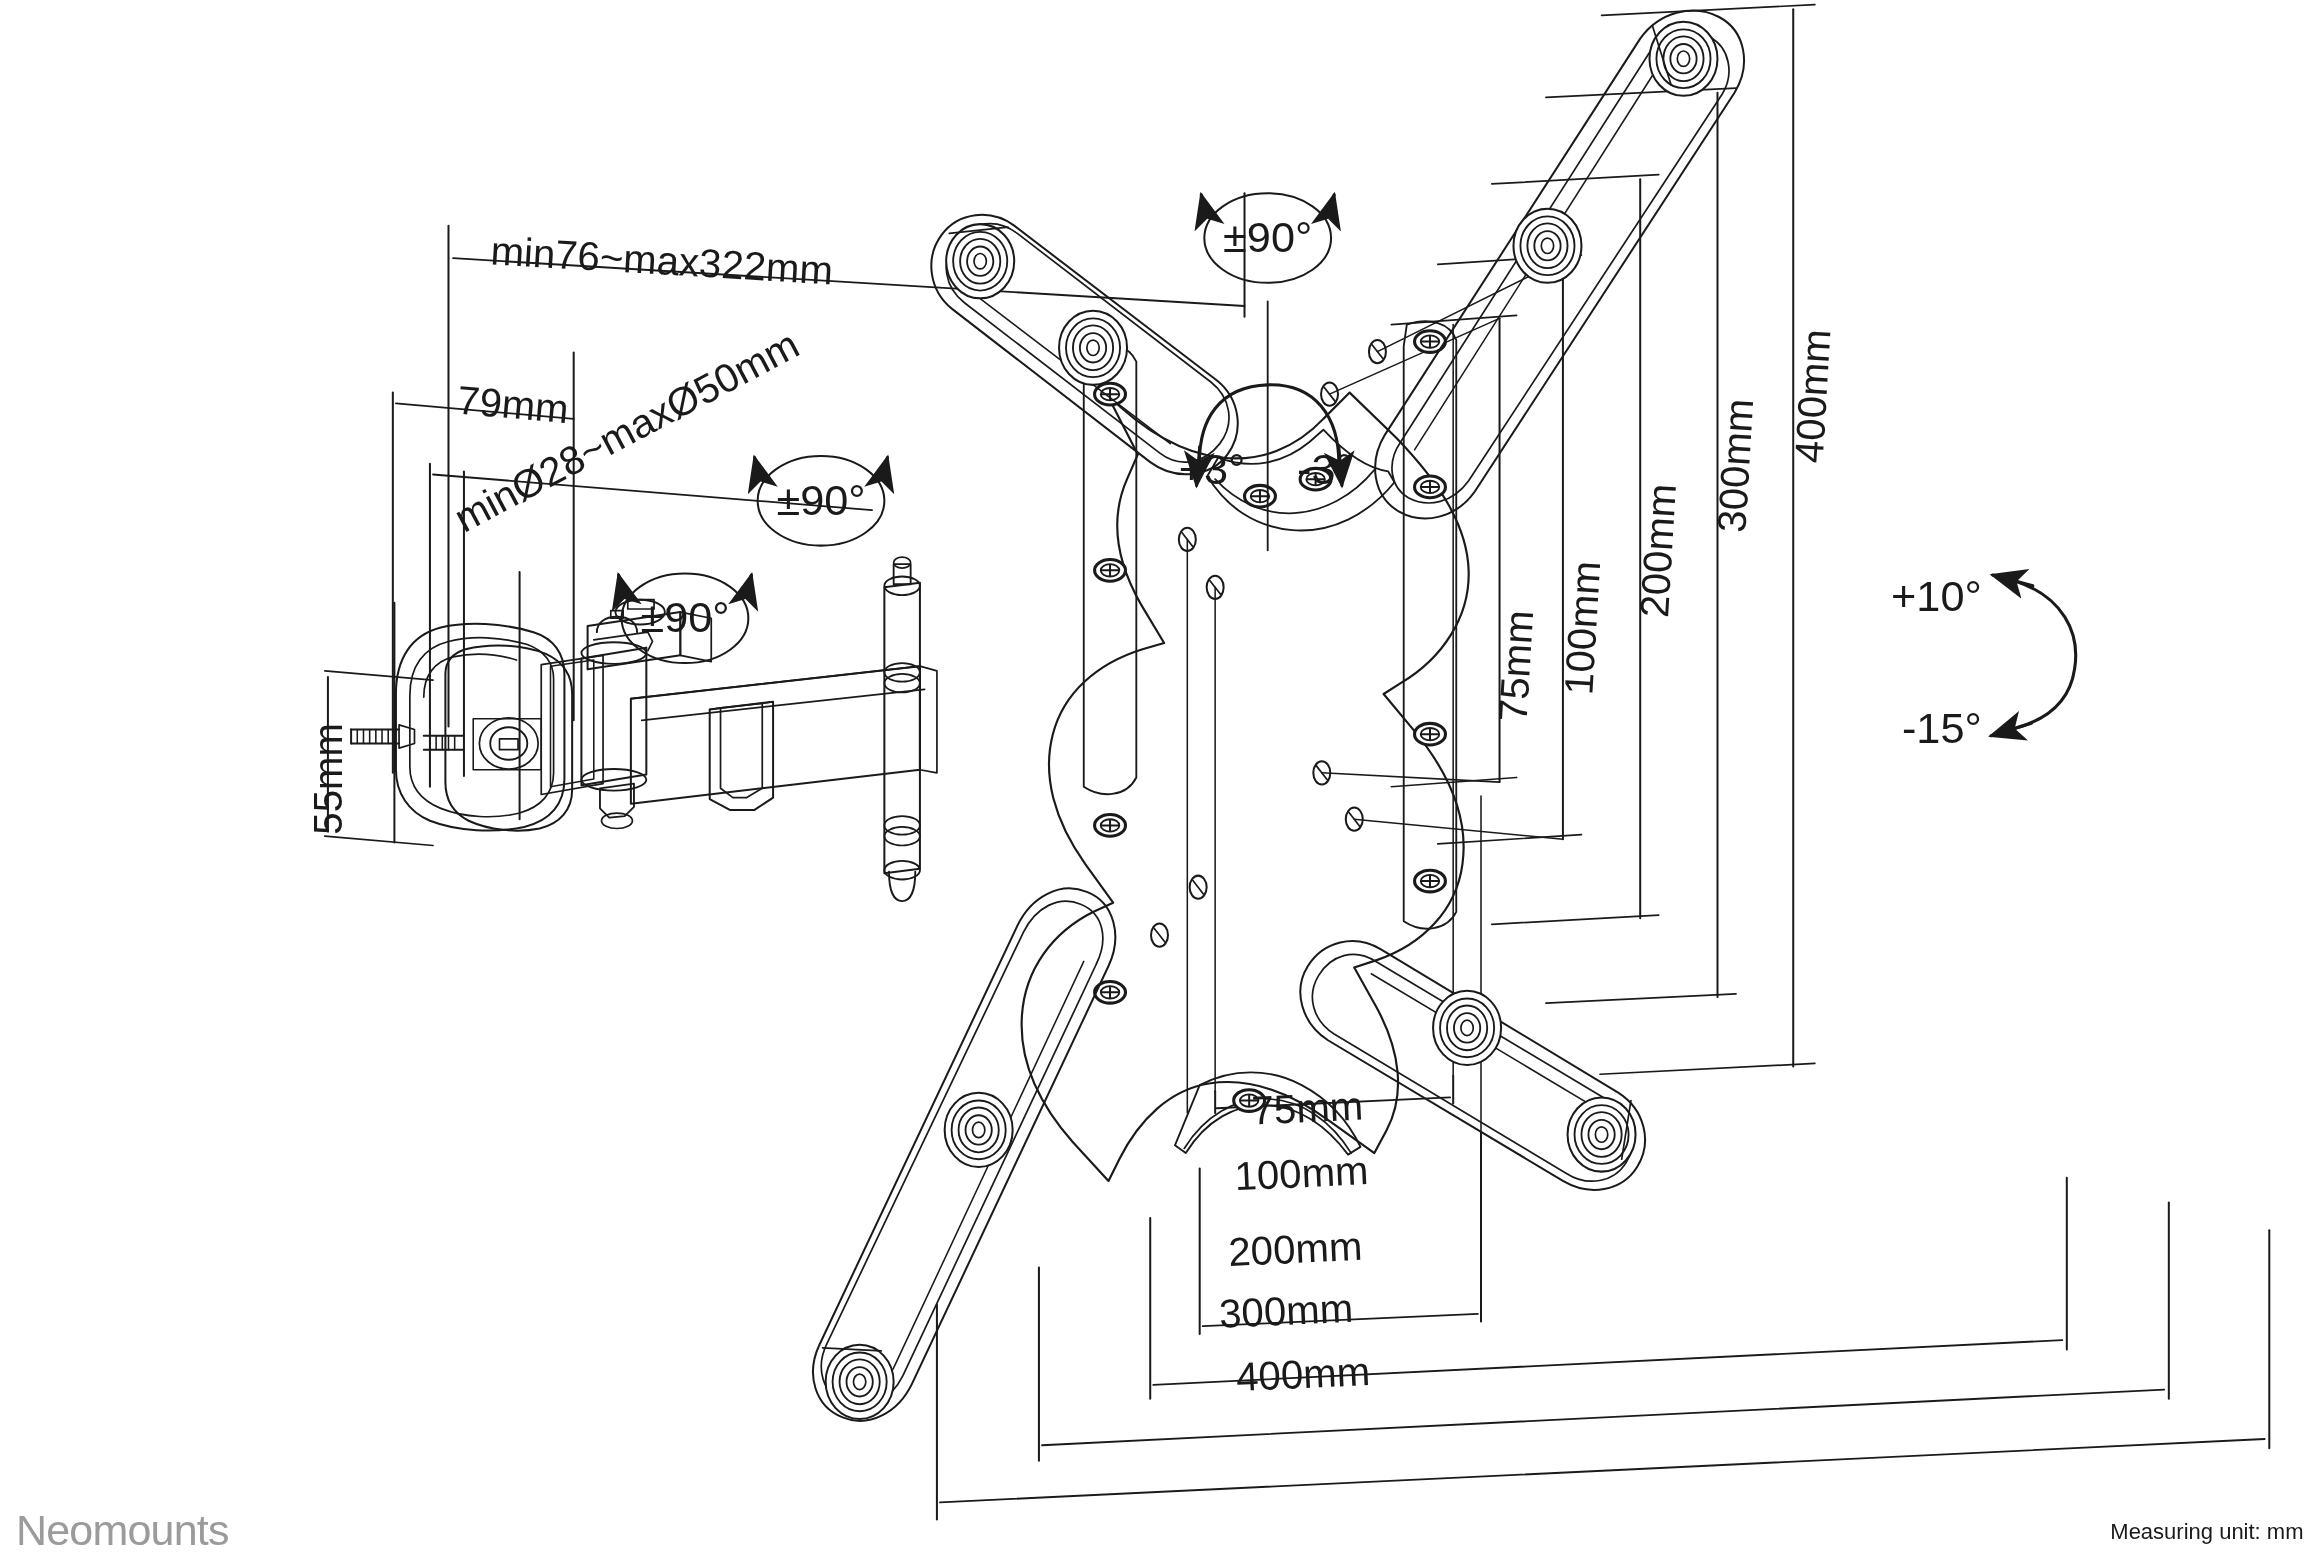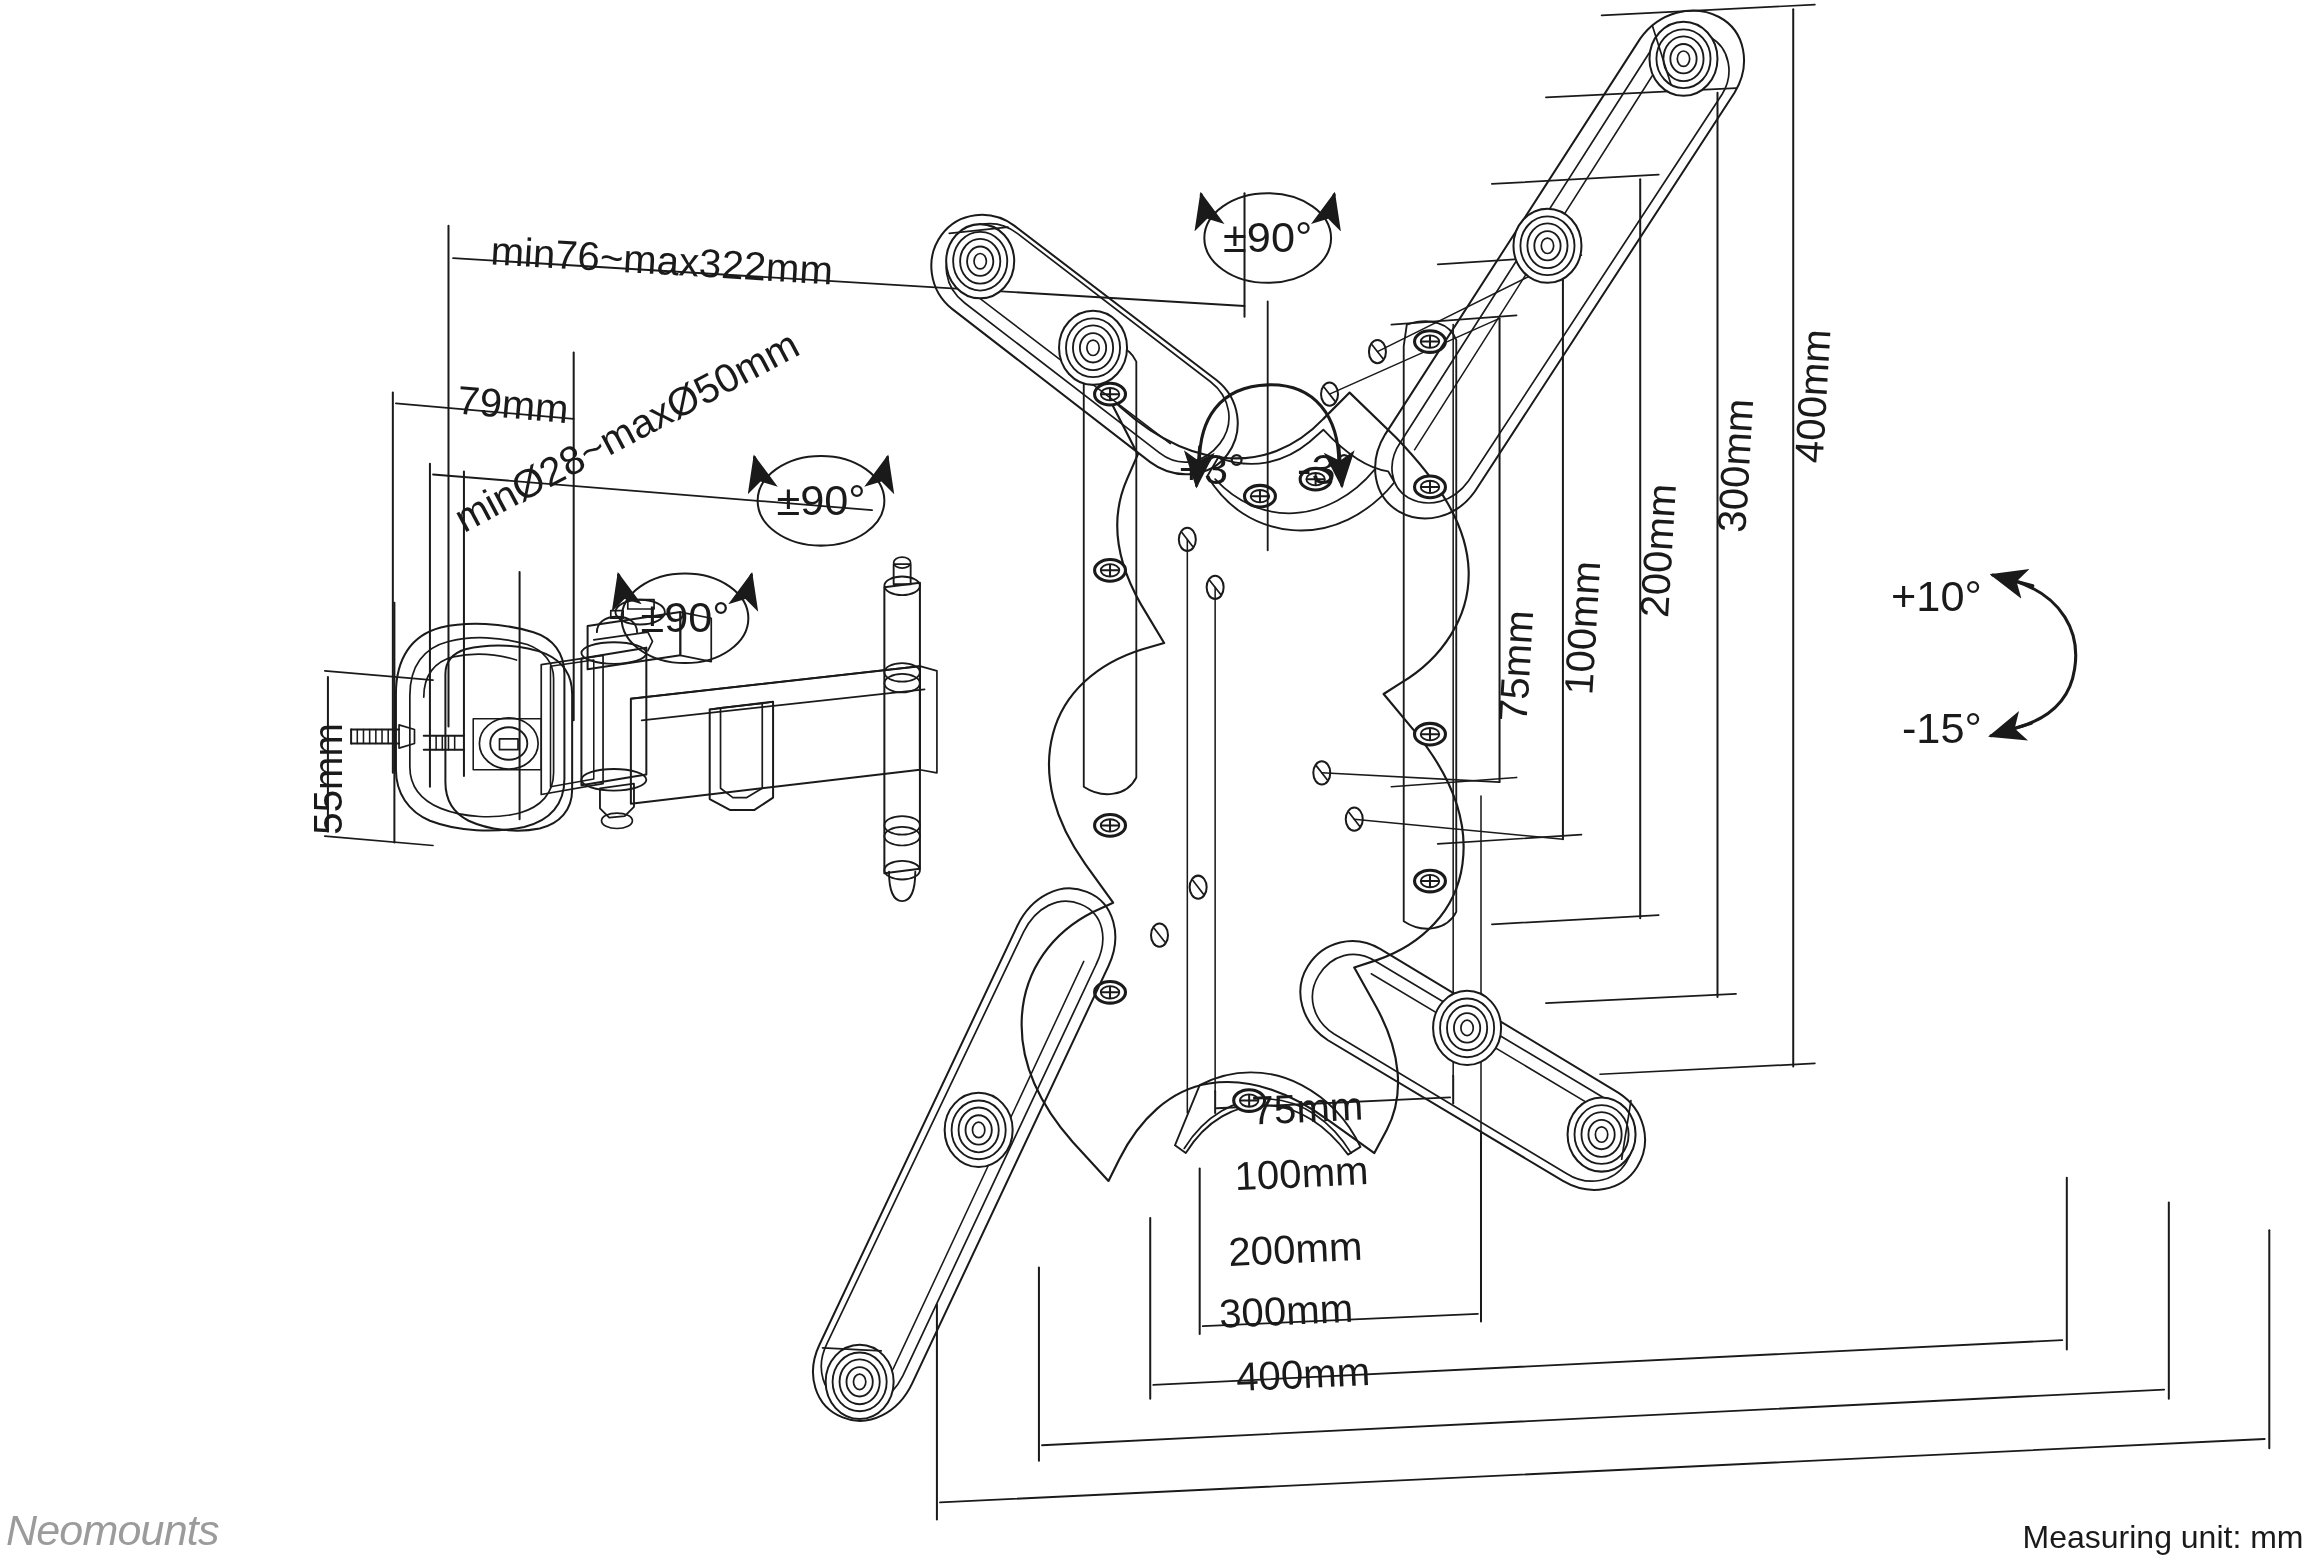--- a/index.html
+++ b/index.html
@@ -1,23 +1,23 @@
 <!DOCTYPE html>
 <html style="font-size:12.4px"><head>
 <meta charset="utf-8">
 <title>Neomounts Technical Drawing</title>
 <style>
   html,body{margin:0;padding:0;background:#ffffff;}
   body{width:2319px;height:1565px;position:relative;overflow:hidden;
        font-family:"Liberation Sans",sans-serif;}
   #sheet{position:absolute;inset:0;width:2319px;height:1565px;}
   svg{display:block;}
-  .logo{position:absolute;left:6px;top:1506px;font-size:43px;color:#9b9b9b;
-        font-family:"Liberation Sans",sans-serif;letter-spacing:-0.8px;font-style:italic;}
-  .unit{position:absolute;right:15.5px;top:1519px;font-size:32px;color:#1a1a1a;
+  .logo{position:absolute;left:16px;top:1506px;font-size:43px;color:#9b9b9b;
+        font-family:"Liberation Sans",sans-serif;letter-spacing:-0.8px;}
+  .unit{position:absolute;right:15.5px;top:1519px;font-size:22px;color:#1a1a1a;
         font-family:"Liberation Sans",sans-serif;}
 </style>
 </head>
 <body>
 
 <div id="sheet">
 
 <svg width="2319" height="1565" viewBox="0 0 3000 2025">
   <defs>
     <marker id="ah" markerWidth="14" markerHeight="14" refX="11" refY="5" orient="auto" markerUnits="strokeWidth">

